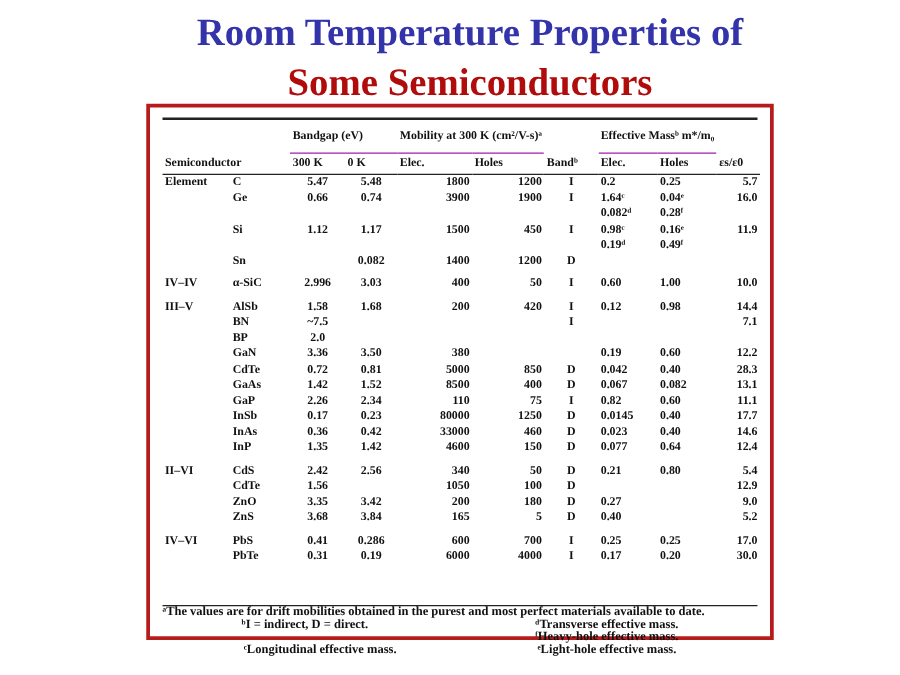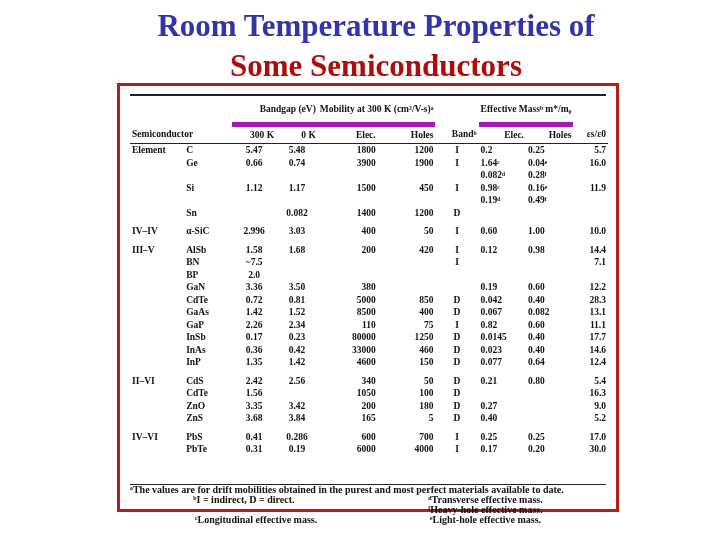--- a/index.html
+++ b/index.html
@@ -4,23 +4,23 @@
 <style>
   html, body { margin:0; padding:0; }
   body { width:720px; height:540px; background:#ffffff; position:relative; overflow:hidden; font-family:"Liberation Serif","DejaVu Serif",serif; }
   .title { position:absolute; left:16px; width:720px; text-align:center; font-weight:bold; font-size:31px; line-height:36px; }
   .t1 { top:8px; color:#3333aa; }
   .t2 { top:48px; color:#b00c0c; }
   .frame { position:absolute; left:117px; top:83px; width:496px; height:423px; border:3px solid #b71c1c; background:#fff; }
   .topline { position:absolute; left:10px; right:10px; top:8px; border-top:2px solid #222; }
   table { position:absolute; left:10px; top:10px; width:478px; border-collapse:collapse; font-size:9.5px; font-weight:bold; color:#111; }
   td, th { padding:0 2px; height:12.5px; line-height:12.5px; white-space:nowrap; }
-  th { font-weight:bold; text-align:right; }
+  th { font-weight:bold; text-align:left; }
   .grp th { height:26px; line-height:11px; vertical-align:middle; }
-  .sub th { border-top:5px solid #a21caf; border-bottom:1.5px solid #222; height:16px; }
+  .sub th { border-top:1px solid #a21caf; border-bottom:1.5px solid #222; height:16px; }
   .sub th.nob { border-top:none; }
   .num { text-align:right; }
   .c { text-align:center; }
   .l { text-align:left; }
   .gap td { height:6px; }
   .foot { position:absolute; left:10px; right:10px; top:398px; border-top:1.5px solid #222; font-size:10px; font-weight:bold; color:#111; line-height:10px; }
   .foot .row { display:flex;justify-content:center; }
   .foot .row span:first-child { width:235px; }
 </style>
 </head>
@@ -294,21 +294,21 @@
         <tr>
           <td class="l"></td>
           <td class="l">CdTe</td>
           <td class="c">1.56</td>
           <td class="c"></td>
           <td class="num">1050</td>
           <td class="num">100</td>
           <td class="c">D</td>
           <td class="l"></td>
           <td class="l"></td>
-          <td class="num">16.3</td>
+          <td class="num">12.9</td>
         </tr>
         <tr>
           <td class="l"></td>
           <td class="l">ZnO</td>
           <td class="c">3.35</td>
           <td class="c">3.42</td>
           <td class="num">200</td>
           <td class="num">180</td>
           <td class="c">D</td>
           <td class="l">0.27</td>

